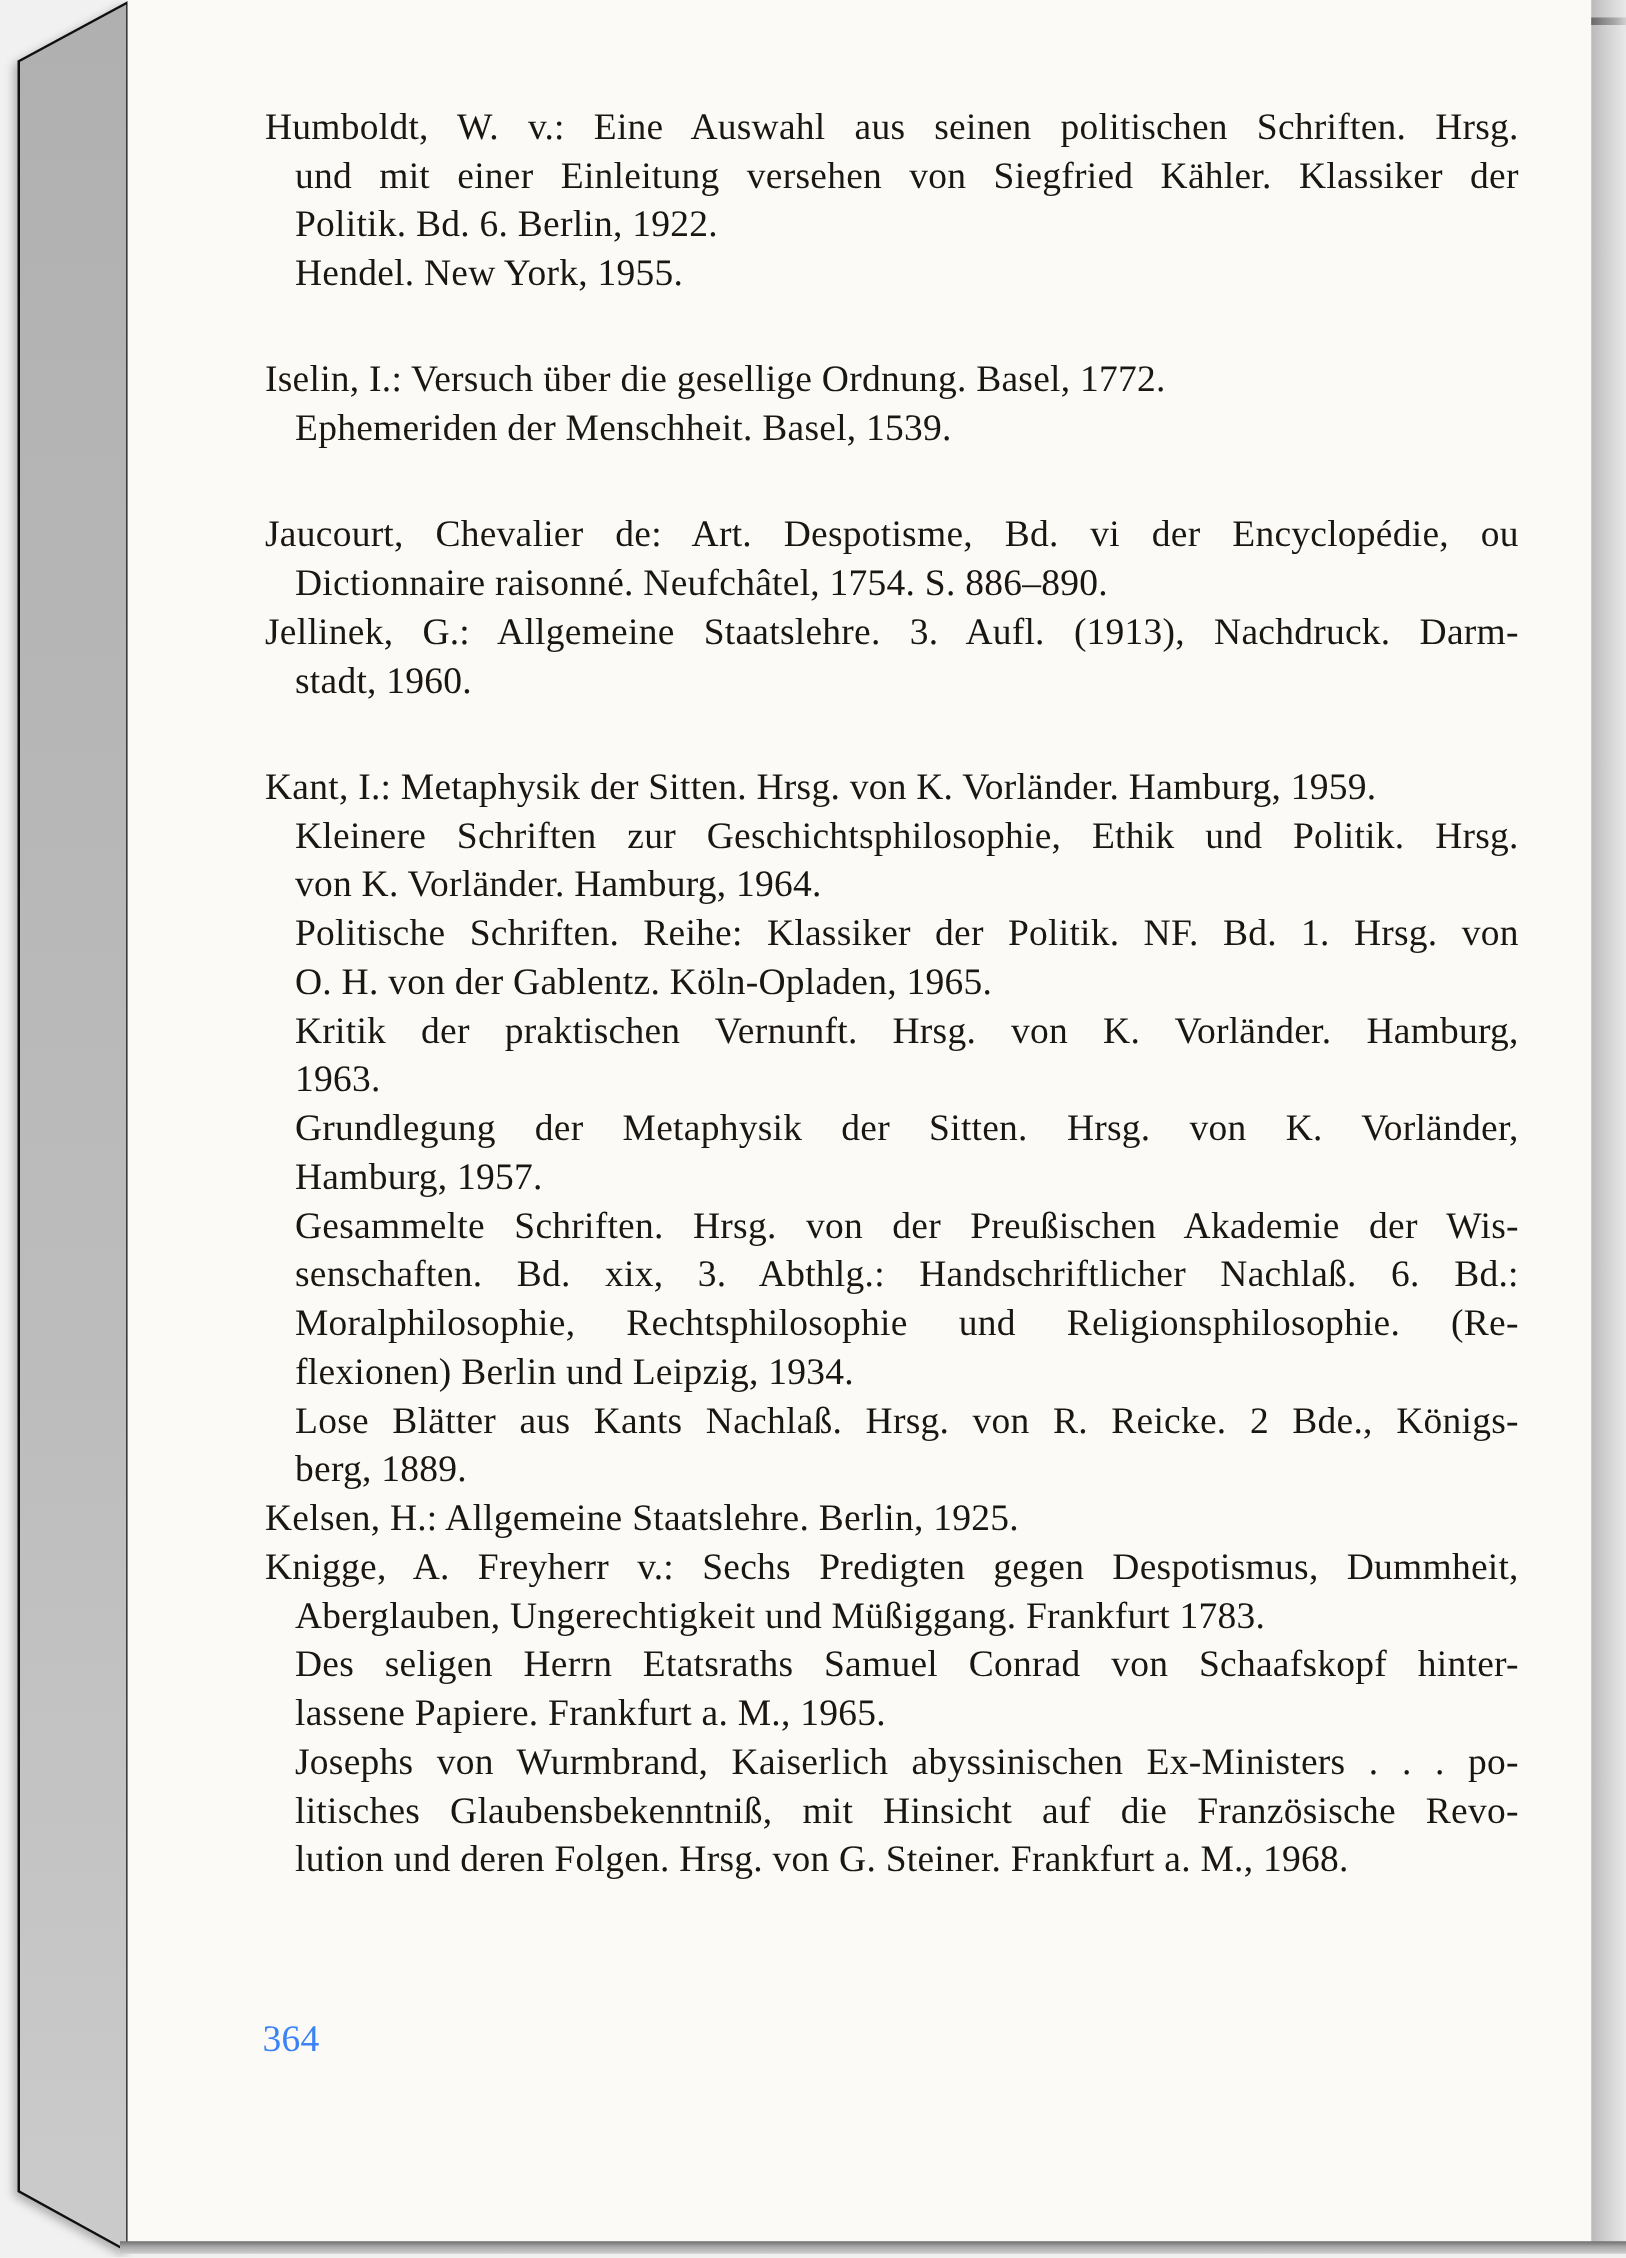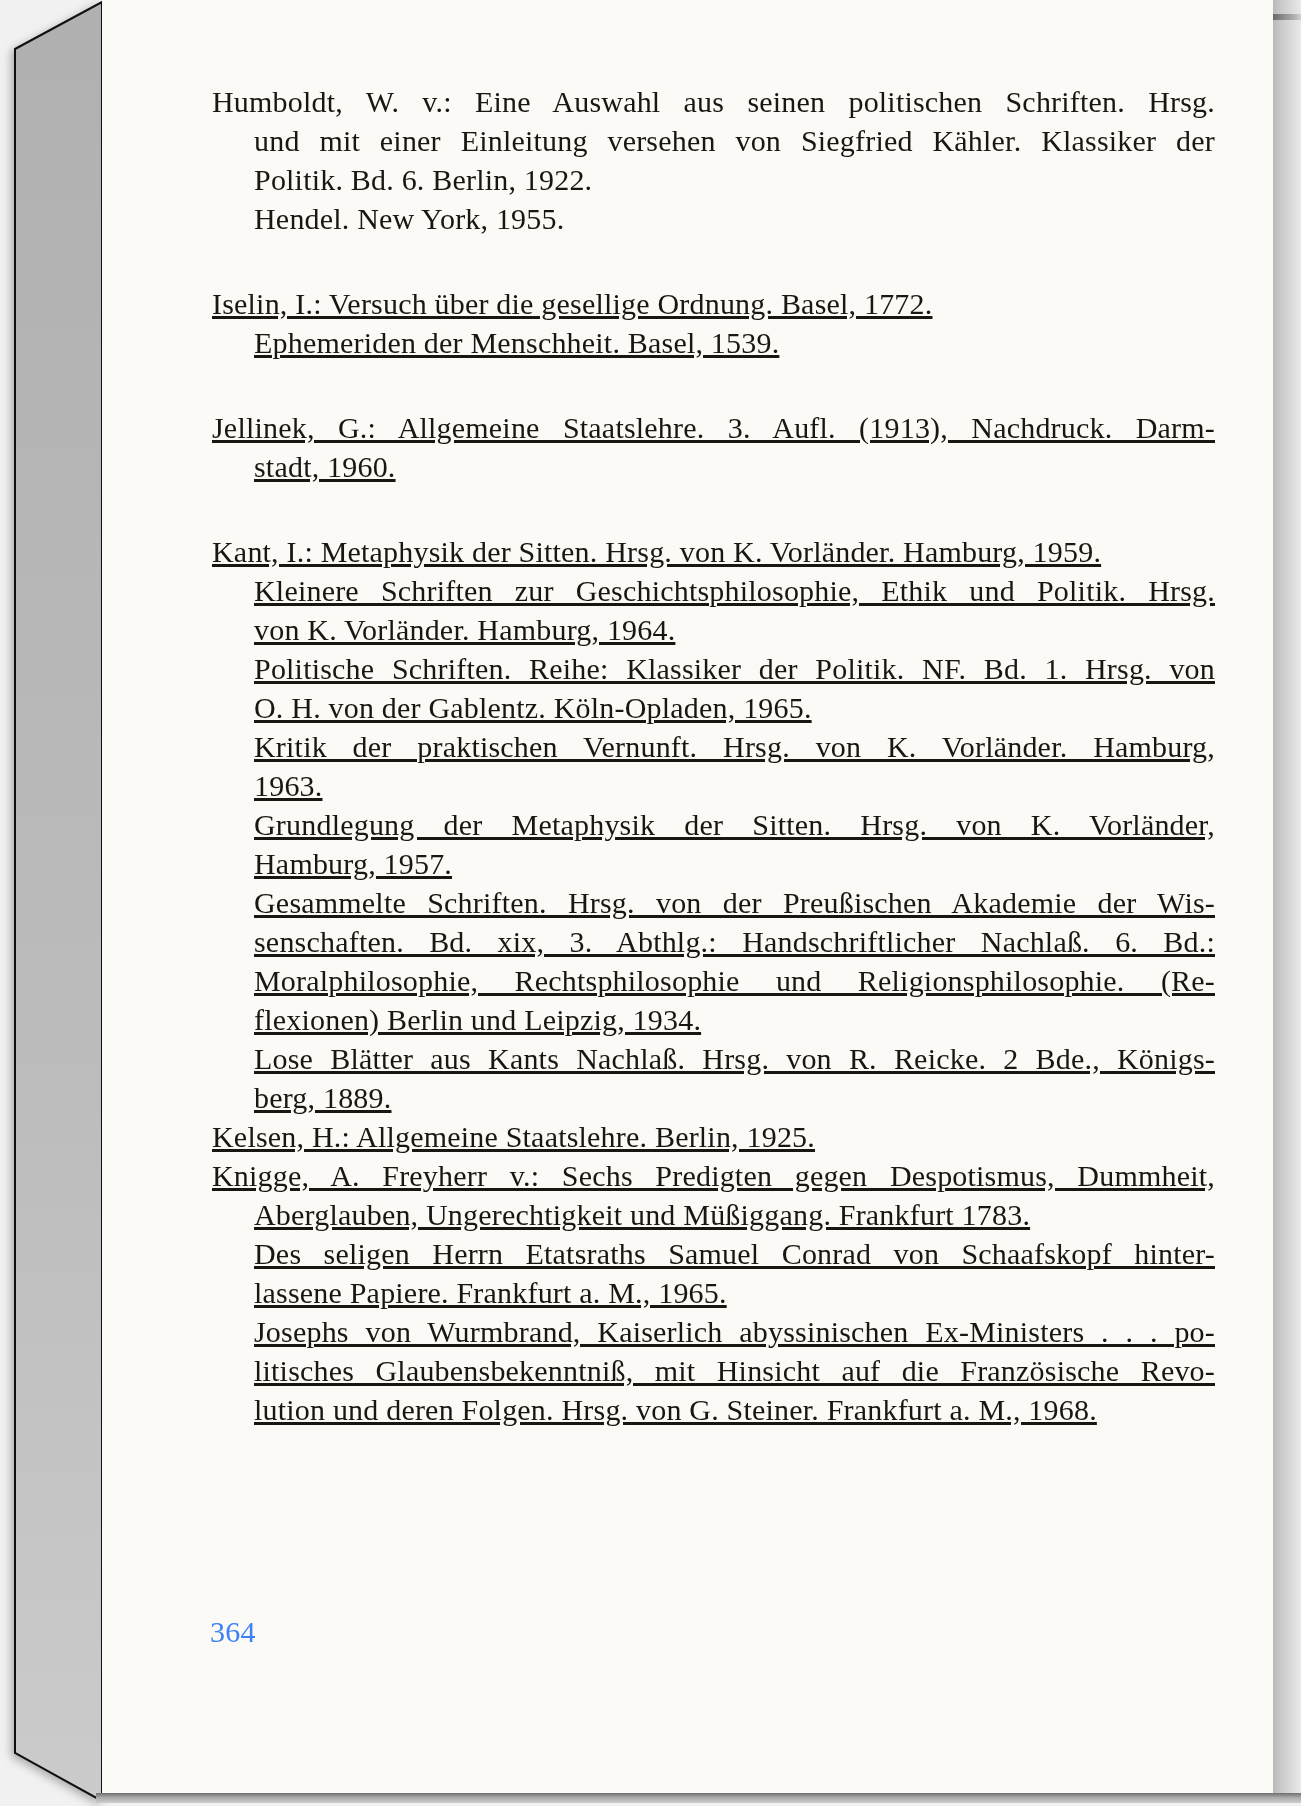--- a/index.html
+++ b/index.html
@@ -24,26 +24,26 @@
     opacity:.75;
   }
   .bottom-edge{
     position:absolute;left:96px;top:1793px;width:1205px;height:10px;
     background:linear-gradient(180deg,#6f6f6f 0%,#a9a9a9 45%,#cfcfcf 100%);
   }
   .text-col{
     position:absolute;left:110px;top:82px;width:1003px;
     color:#1a1713;font-size:30px;line-height:39px;letter-spacing:0.2px;
   }
-  .group + .group{margin-top:46px;text-decoration:underline;}
+  .group + .group{margin-top:46px;}
   .line{
     text-align:justify;text-align-last:justify;
     white-space:normal;
   }
-  .line.indent{margin-left:42px;}
+  .line.indent{margin-left:24px;}
   .line.lastline{text-align-last:left;}
   .page-number{
     position:absolute;left:108px;top:1612px;
     color:#3b82f6;font-size:30px;line-height:39px;letter-spacing:0.2px;
   }
 </style>
 </head>
 <body>
 
 <div class="stage">
@@ -73,20 +73,24 @@
         </div>
         <div class="group">
           <div class="entry">
             <div class="line lastline">Iselin, I.: Versuch über die gesellige Ordnung. Basel, 1772.</div>
           </div>
           <div class="entry">
             <div class="line indent lastline">Ephemeriden der Menschheit. Basel, 1539.</div>
           </div>
         </div>
         <div class="group">
+          <div class="entry">
+            <div class="line">Jaucourt, Chevalier de: Art. Despotisme, Bd. vi der Encyclopédie, ou</div>
+            <div class="line indent lastline">Dictionnaire raisonné. Neufchâtel, 1754. S. 886–890.</div>
+          </div>
           <div class="entry">
             <div class="line">Jellinek, G.: Allgemeine Staatslehre. 3. Aufl. (1913), Nachdruck. Darm-</div>
             <div class="line indent lastline">stadt, 1960.</div>
           </div>
         </div>
         <div class="group">
           <div class="entry">
             <div class="line lastline">Kant, I.: Metaphysik der Sitten. Hrsg. von K. Vorländer. Hamburg, 1959.</div>
           </div>
           <div class="entry">

